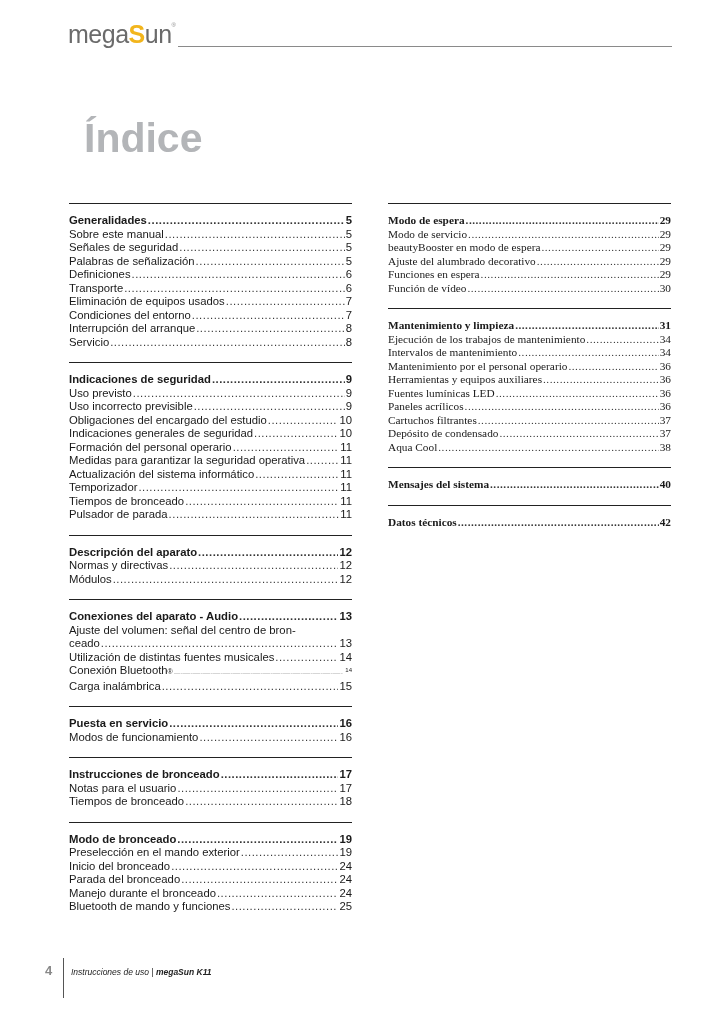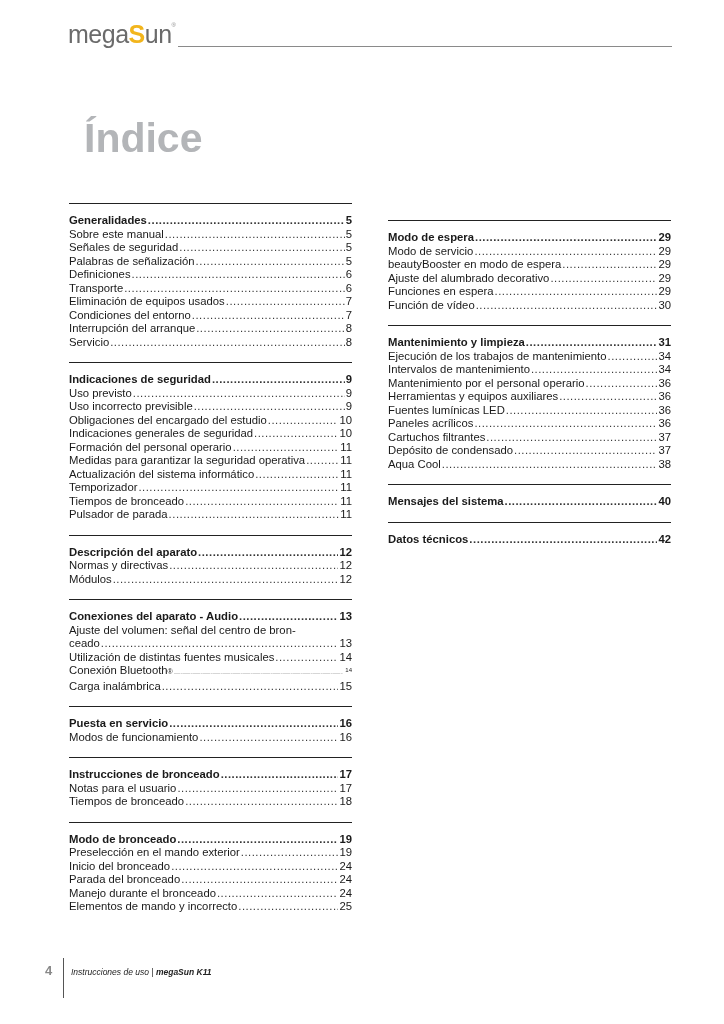--- a/index.html
+++ b/index.html
@@ -15,21 +15,21 @@
   .logo .reg { font-size: 6px; vertical-align: top; position: relative; top: 2px; color:#888; }
   .header-rule {
     position: absolute; left: 178px; top: 46px; width: 494px; height: 1px; background: #8a8a8a;
   }
   .page-title {
     position: absolute; left: 68px; top: 102px; font-size: 41px; font-weight: bold; color: #b3b5b8;
     margin: 16px; line-height: 1;
   }
   .col { position: absolute; width: 283px; }
   .col.left { left: 69px; top: 203px; }
-  .col.right { left: 388px; top: 220px; }
+  .col.right { left: 388px; top: 203px; font-family: Liberation Serif, serif; }
   .section { border-top: 1.5px solid #222; padding-top: 10px; margin-bottom: 13px; }
   .row {
     display: flex; align-items: baseline; font-size: 11.3px; line-height: 13.5px; white-space: nowrap;
   }
   .row .label { flex: 0 0 auto; }
   .row .dots {
     flex: 1 1 auto; overflow: hidden; margin: 0 1px; color: #333;
   }
   .row .dots::before {
     content: "........................................................................................................................................................";
@@ -266,21 +266,21 @@
         <span class="label">Parada del bronceado</span>
         <span class="dots"></span>
         <span class="page">24</span>
       </div>
       <div class="row ">
         <span class="label">Manejo durante el bronceado</span>
         <span class="dots"></span>
         <span class="page">24</span>
       </div>
       <div class="row ">
-        <span class="label">Elementos de mando y incorrecto</span>
+        <span class="label">Bluetooth de mando y funciones</span>
         <span class="dots"></span>
         <span class="page">25</span>
       </div>
     </div>
   </div>
 <div class="col right" id="col-right">
     <div class="section">
       <div class="row head">
         <span class="label">Modo de espera</span>
         <span class="dots"></span>

